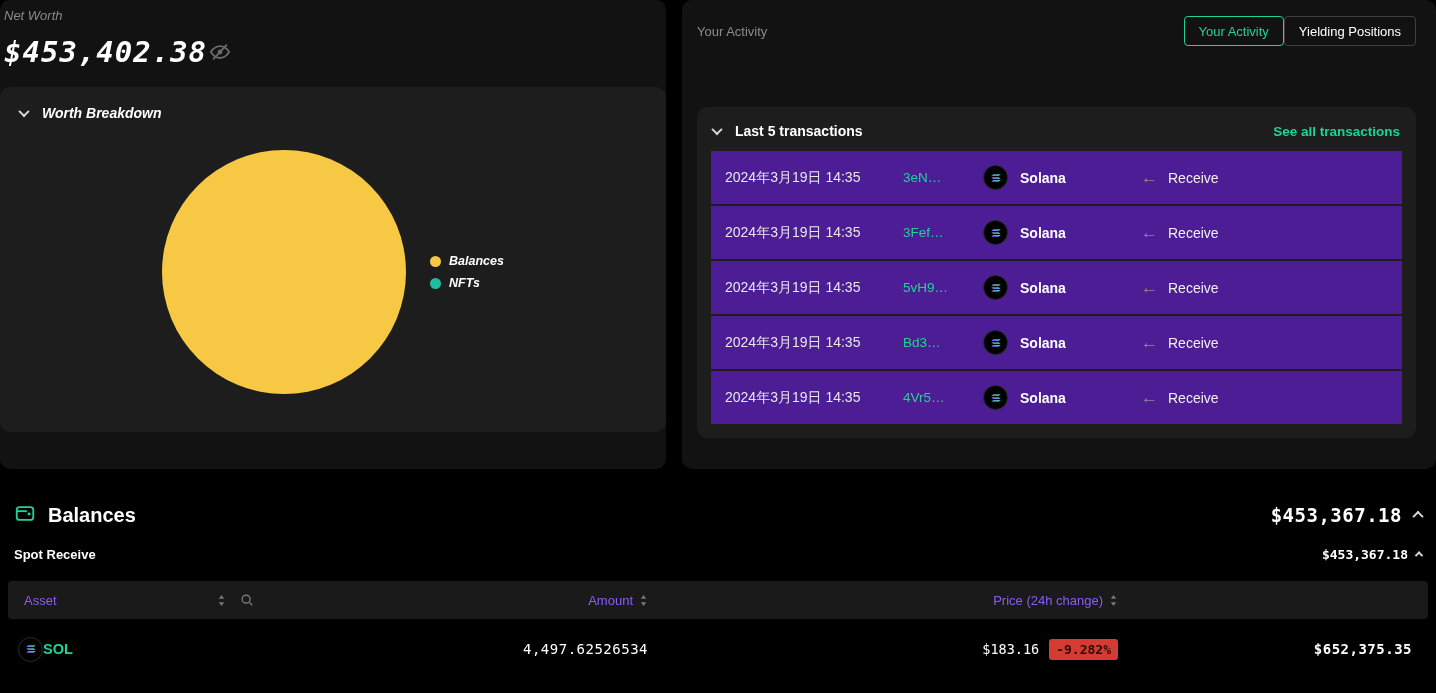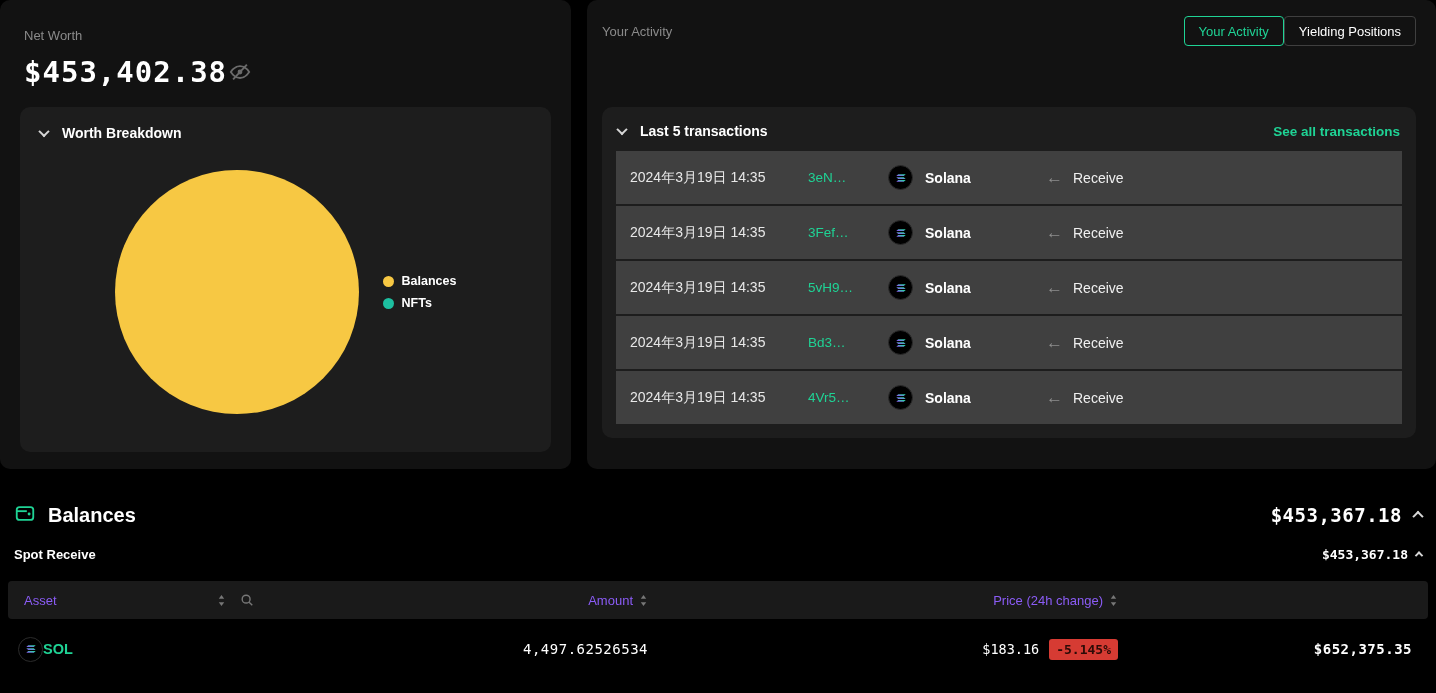--- a/index.html
+++ b/index.html
@@ -15,21 +15,21 @@
     background:#000;
     font-family:"Liberation Sans", sans-serif;
     color:#fff;
   }
   .mono{font-family:"DejaVu Sans Mono", monospace;}
   .page{width:1436px;height:693px;display:flex;flex-direction:column;}
 
   
   .top{display:flex;gap:16px;height:477px;}
   .panel{background:#121212;border-radius:10px;height:469px;}
-  .panel-left{width:571px;padding:20px;}
+  .panel-left{width:666px;padding:0;font-style:italic;}
   .panel-right{flex:1;padding:15px 20px 16px 15px;}
 
   
   .networth{padding:8px 4px 0;}
   .nw-label{color:#8a8a8a;font-size:13px;}
   .nw-row{display:flex;align-items:center;margin-top:12px;gap:2px;}
   .nw-value{font-size:29px;font-weight:bold;letter-spacing:1px;}
   .eye{width:22px;height:22px;cursor:pointer;}
 
   
@@ -59,21 +59,21 @@
        background:transparent;border:1px solid #3f3f3f;color:#fff;cursor:pointer;border-radius:4px;
        font-family:"Liberation Sans", sans-serif;}
   .tab.active{border-color:var(--green);color:var(--green);}
 
   
   .activity-card{margin-top:60px;padding-bottom:12px;}
   .activity-card .card-head{justify-content:flex-start;padding:16px 16px 12px;}
   .see-all{margin-left:auto;color:var(--green);font-size:13.5px;font-weight:bold;cursor:pointer;}
   .tx-list{padding:0 14px;}
   .tx-row{display:grid;grid-template-columns:178px 80px 158px 1fr;align-items:center;
-          height:53px;background:#404040;margin-bottom:2px;padding:0 14px;cursor:pointer;}
+          height:53px;background:#4c1d95;margin-bottom:2px;padding:0 14px;cursor:pointer;}
   .tx-date{font-size:14px;color:#e8e8e8;}
   .tx-hash{font-size:13.5px;color:var(--green);cursor:pointer;}
   .tx-chain{display:flex;align-items:center;gap:12px;}
   .tx-chain-name{font-size:14px;font-weight:bold;}
   .tx-type{display:flex;align-items:center;gap:10px;}
   .tx-arrow{color:#8f8f8f;font-size:17px;line-height:1;}
   .tx-type-label{font-size:14px;color:#f0f0f0;}
 
   .sol-icon{width:25px;height:25px;border-radius:50%;background:#000;border:1px solid #2b2b2b;
             display:flex;align-items:center;justify-content:center;flex:0 0 auto;}
@@ -347,21 +347,21 @@
             <path d="M7.2 15.6H20l-3.2 3H4z" fill="url(#solg)"></path>
           </svg>
         </span>
         <span class="asset-symbol">SOL</span>
       </div>
       <div class="td-right">
         <span class="td-amount mono">4,497.62526534</span>
       </div>
       <div class="td-right">
         <span class="td-price mono">$183.16</span>
-        <span class="badge-neg mono">-5.145%</span>
+        <span class="badge-neg mono">-9.282%</span>
       </div>
       <div class="td-right">
         <span class="td-value mono">$652,375.35</span>
       </div>
     </div>
 
   </div>
 </div>
 
 </body></html>

